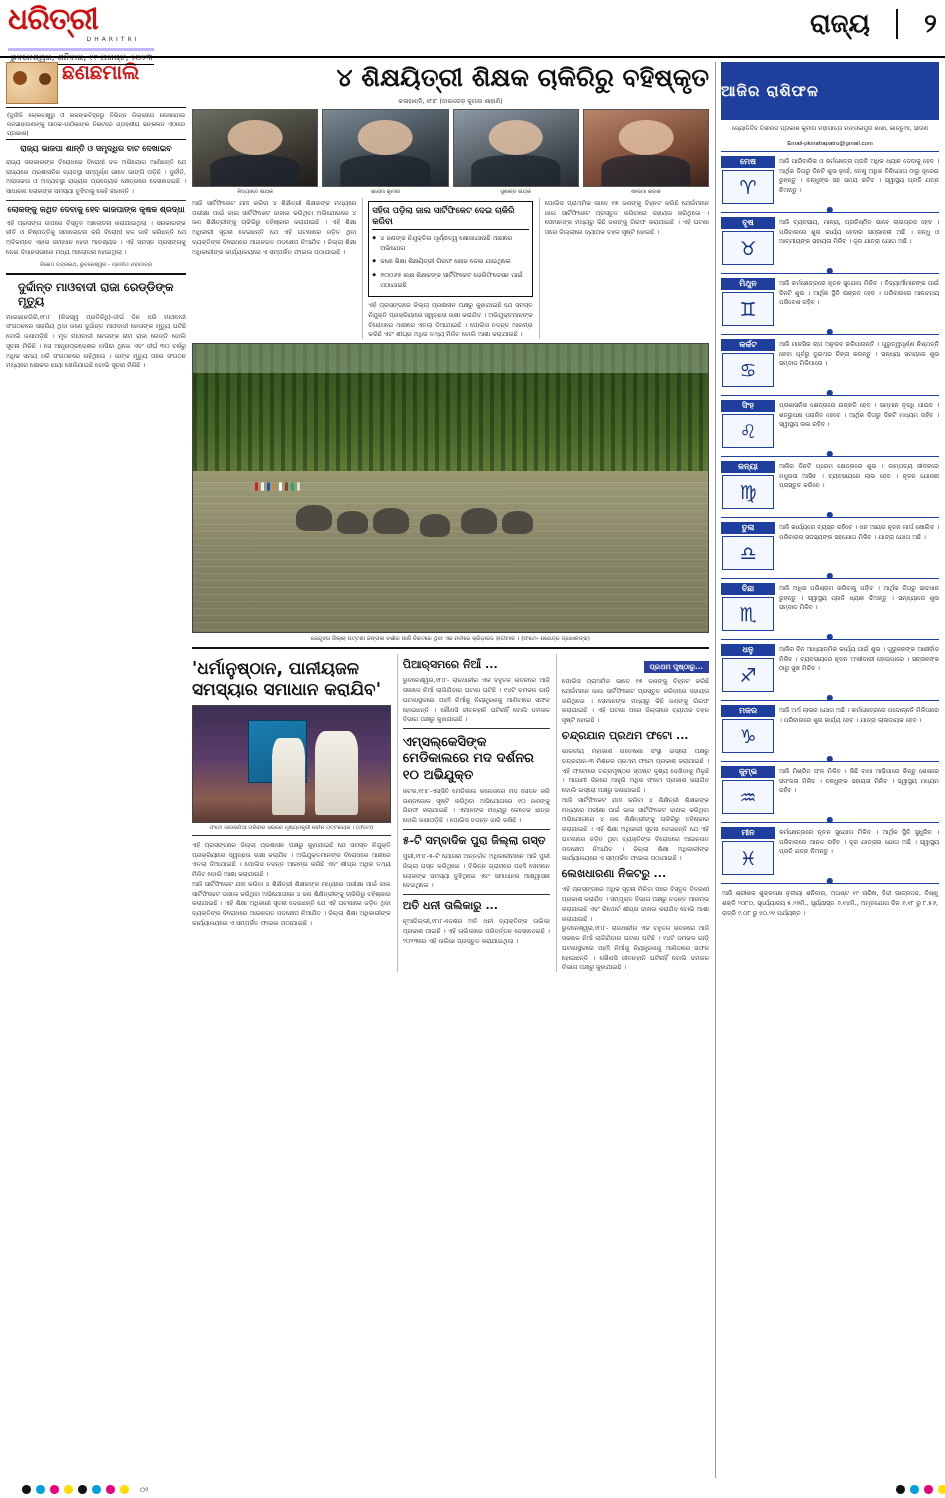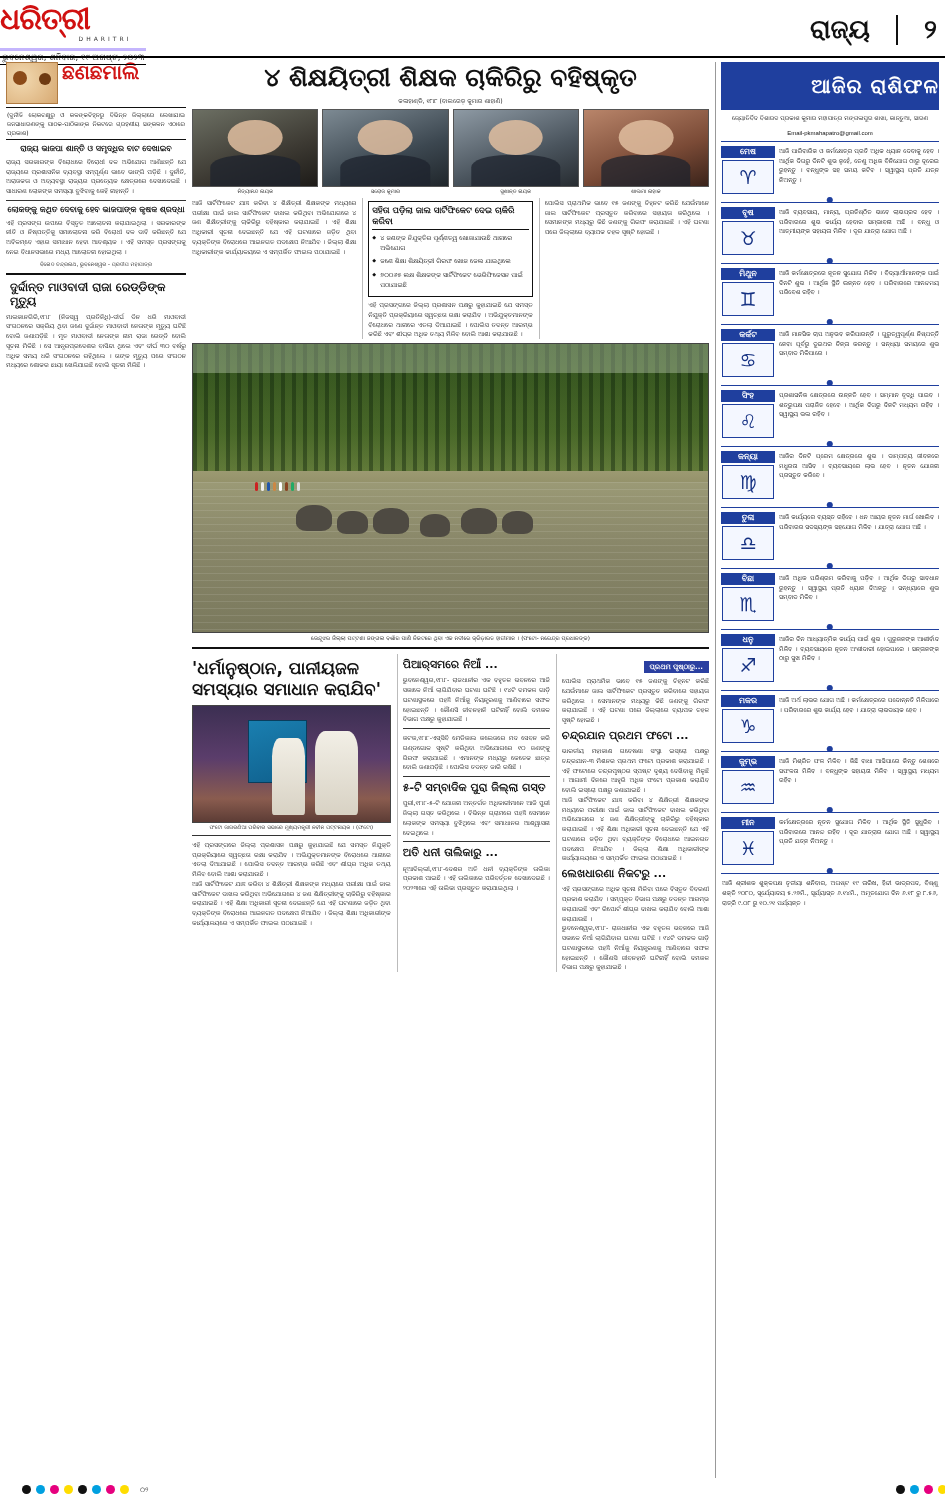--- a/index.html
+++ b/index.html
@@ -15,39 +15,39 @@
     overflow: hidden;
     padding: 0;
   }
 
   
   .masthead {
     position: relative;
     height: 58px;
     border-bottom: 2px solid #000;
     display: flex; align-items: flex-start;
-    padding: 4px 8px 0 0;
+    padding: 4px 8px 0 8px;
   }
   .logo-wrap { width: 210px; }
   .logo-title {
     font-family: "DejaVu Sans", sans-serif;
     font-size: 30px; font-weight: bold; color: #d01010;
     letter-spacing: -1px; line-height: 1;
   }
   .logo-sub {
     font-size: 6px; letter-spacing: 3px; color: #333; text-align: center;
     margin-top: 1px;
   }
   .dateline {
     font-size: 8.5px; color: #111; margin-top: 6px;
     border-top: 3px solid #c4b5fd; border-bottom: 1px solid #000;
     padding: 1px 2px; display: inline-block;
   }
   .section-head {
-    position: absolute; right: 8px; top: 14px;
+    position: absolute; right: 8px; top: 8px;
     display: flex; align-items: center; gap: 26px;
   }
   .section-name {
     font-size: 26px; font-weight: bold; color: #111;
     font-family: "DejaVu Sans", sans-serif;
   }
   .section-divider { width: 2px; height: 30px; background: #111; }
   .page-num {
     font-size: 26px; font-weight: bold; color: #111;
   }
@@ -99,26 +99,26 @@
     font-size: 6px; line-height:1.5; text-align: justify; color:#111;
     border-top:1px solid #111;border-bottom:1px solid #111;
     padding: 2px 1px; margin-bottom: 4px;
   }
   .sub-head {
     font-size: 8px; font-weight: bold; color: #111; line-height:1.35;
     margin: 3px 0 2px; text-align:center;
   }
   .lead-head {
     font-size: 11.5px; font-weight: bold; color:#111; line-height:1.25;
-    margin: 4px 4px 3px;
+    margin: 4px 12px 3px;
   }
 
   
   .main-head {
-    font-size: 25px; font-weight: bold; color:#111; text-align:center;
+    font-size: 25px; font-weight: bold; color:#111; text-align:right;
     line-height: 1.15; font-family:"DejaVu Sans",sans-serif;
     margin: 2px 0 4px;
   }
   .byline { font-size:6.2px; text-align:center; color:#222; margin-bottom:4px;}
   .photo-row { display:flex; gap:4px; margin-bottom:3px; }
   .mugshot { flex:1; height: 78px; border:1px solid #555; position:relative; overflow:hidden;}
   .mug-caption { font-size:5.4px; text-align:center; color:#111; margin-top:1px;}
   .m1{background:linear-gradient(160deg,#6c6f63,#3d3a33 60%,#1d1b18);}
   .m2{background:linear-gradient(160deg,#7d8a93,#3c4750 60%,#20262b);}
   .m3{background:linear-gradient(160deg,#8e9aa4,#4a545d 60%,#272c31);}
@@ -209,22 +209,22 @@
   }
   .small-head {
     font-size:11px; font-weight:bold; line-height:1.3; color:#111; margin:4px 0 3px;
   }
   .mid-head {
     font-size:13px; font-weight:bold; line-height:1.25; color:#111; margin:5px 0 3px;
   }
 
   
   .rashi-banner {
-    background:#1f3f9e; color:#fff; text-align:right;
-    font-size:20px; font-weight:bold; padding:12px 0; letter-spacing:1px;
+    background:#1f3f9e; color:#fff; text-align:left;
+    font-size:15px; font-weight:bold; padding:20px 0; letter-spacing:1px;
     font-family:"DejaVu Sans",sans-serif;
   }
   .rashi-credit { font-size:6px; text-align:center; line-height:1.6; padding:3px 2px; color:#111;}
   .rashi-item { display:flex; gap:4px; padding:4px 0; border-top:1px solid #1f3f9e; }
   .rashi-left { width:54px; flex:none; text-align:center; }
   .rashi-name {
     background:#1f3f9e; color:#fff; font-size:8px; font-weight:bold;
     padding:1px 0; margin-bottom:2px;
   }
   .rashi-sym {
@@ -367,20 +367,21 @@
           <div class="txt" style="font-size:5.4px;text-align:center">ଫଟୋ ଜାଗରଣିଆ ପରିବାର ସଭାରେ ମୁଖ୍ୟମନ୍ତ୍ରୀ ନବୀନ ପଟ୍ଟନାୟକ । (ଫଟୋ)</div>
           <div class="rule"></div>
           <div class="txt">ଏହି ପ୍ରସଙ୍ଗରେ ଜିଲ୍ଲା ପ୍ରଶାସନ ପକ୍ଷରୁ କୁହାଯାଇଛି ଯେ ସମସ୍ତ ନିଯୁକ୍ତି ପ୍ରକ୍ରିୟାରେ ସ୍ୱଚ୍ଛତା ରକ୍ଷା କରାଯିବ । ଅଭିଯୁକ୍ତମାନଙ୍କ ବିରୋଧରେ ଥାନାରେ ଏତଲା ଦିଆଯାଇଛି । ପୋଲିସ ତଦନ୍ତ ଆରମ୍ଭ କରିଛି ଏବଂ ଶୀଘ୍ର ଅଧିକ ତଥ୍ୟ ମିଳିବ ବୋଲି ଆଶା କରାଯାଉଛି ।</div>
           <div class="txt">ଆଜି ସାର୍ଟିଫିକେଟ ଯାଞ୍ଚ କରିବା ୪ ଶିକ୍ଷିତ୍ରୀ ଶିକ୍ଷକଙ୍କ ମଧ୍ୟରେ ପରୀକ୍ଷା ପାଇଁ ଜାଲ ସାର୍ଟିଫିକେଟ ଦାଖଲ କରିଥିବା ଅଭିଯୋଗରେ ୪ ଜଣ ଶିକ୍ଷିତ୍ରୀଙ୍କୁ ଚାକିରିରୁ ବହିଷ୍କାର କରାଯାଇଛି । ଏହି ଶିକ୍ଷା ଅଧିକାରୀ ସୂଚନା ଦେଇଛନ୍ତି ଯେ ଏହି ଘଟଣାରେ ଜଡ଼ିତ ଥିବା ବ୍ୟକ୍ତିଙ୍କ ବିରୋଧରେ ଆଇନଗତ ପଦକ୍ଷେପ ନିଆଯିବ । ଜିଲ୍ଲା ଶିକ୍ଷା ଅଧିକାରୀଙ୍କ କାର୍ଯ୍ୟାଳୟରେ ଏ ସମ୍ପର୍କିତ ଫାଇଲ ପଠାଯାଇଛି ।</div>
         </div>
 
         <div class="colsep" style="flex:1">
           <div class="small-head">ପିଆର୍‌ସମରେ ନିଆଁ ...</div>
           <div class="txt">ଭୁବନେଶ୍ୱର,୧୮ା୮- ରାଜଧାନୀର ଏକ ବହୁତଳ ଭବନରେ ଆଜି ସକାଳେ ନିଆଁ ଲାଗିଯିବାର ଘଟଣା ଘଟିଛି । ୧୪ଟି ଦମକଳ ଗାଡ଼ି ଘଟଣାସ୍ଥଳରେ ପହଞ୍ଚି ନିଆଁକୁ ନିୟନ୍ତ୍ରଣକୁ ଆଣିବାରେ ସଫଳ ହୋଇଛନ୍ତି । କୌଣସି ଜୀବନହାନି ଘଟିନାହିଁ ବୋଲି ଦମକଳ ବିଭାଗ ପକ୍ଷରୁ କୁହାଯାଇଛି ।</div>
           <div class="rule"></div>
+          <div class="mid-head">ଏମ୍ସଲ୍‌କେସିଙ୍କ ମେଡିକାଲରେ ମଦ ଦର୍ଶନର ୧୦ ଅଭିଯୁକ୍ତ</div>
           <div class="txt">କଟକ,୧୮ା୮-ଏସ୍‌ସିବି ମେଡିକାଲ କଲେଜରେ ମଦ ସେବନ କରି ଗଣ୍ଡଗୋଳ ସୃଷ୍ଟି କରିଥିବା ଅଭିଯୋଗରେ ୧୦ ଜଣଙ୍କୁ ଗିରଫ କରାଯାଇଛି । ଏମାନଙ୍କ ମଧ୍ୟରୁ କେତେକ ଛାତ୍ର ବୋଲି ଜଣାପଡ଼ିଛି । ପୋଲିସ ତଦନ୍ତ ଜାରି ରଖିଛି ।</div>
           <div class="rule"></div>
           <div class="small-head">୫-ଟି ସମ୍ବାଦିକ ପୁରା ଜିଲ୍ଲା ଗସ୍ତ</div>
           <div class="txt">ପୁରୀ,୧୮ା୮-୫-ଟି ଯୋଜନା ଅନ୍ତର୍ଗତ ଅଧିକାରୀମାନେ ଆଜି ପୁରୀ ଜିଲ୍ଲା ଗସ୍ତ କରିଥିଲେ । ବିଭିନ୍ନ ଗ୍ରାମରେ ପହଞ୍ଚି ସେମାନେ ଲୋକଙ୍କ ସମସ୍ୟା ବୁଝିଥିଲେ ଏବଂ ସମାଧାନର ଆଶ୍ୱାସନା ଦେଇଥିଲେ ।</div>
           <div class="rule"></div>
           <div class="small-head">ଅତି ଧନୀ ତାଲିକାରୁ ...</div>
           <div class="txt">ନୂଆଦିଲ୍ଲୀ,୧୮ା୮-ଦେଶର ଅତି ଧନୀ ବ୍ୟକ୍ତିଙ୍କ ତାଲିକା ପ୍ରକାଶ ପାଇଛି । ଏହି ତାଲିକାରେ ପରିବର୍ତ୍ତନ ଦେଖାଦେଇଛି । ୨୦୨୩ରେ ଏହି ତାଲିକା ପ୍ରସ୍ତୁତ କରାଯାଇଥିଲା ।</div>
         </div>
 
         <div class="colsep" style="flex:1">

